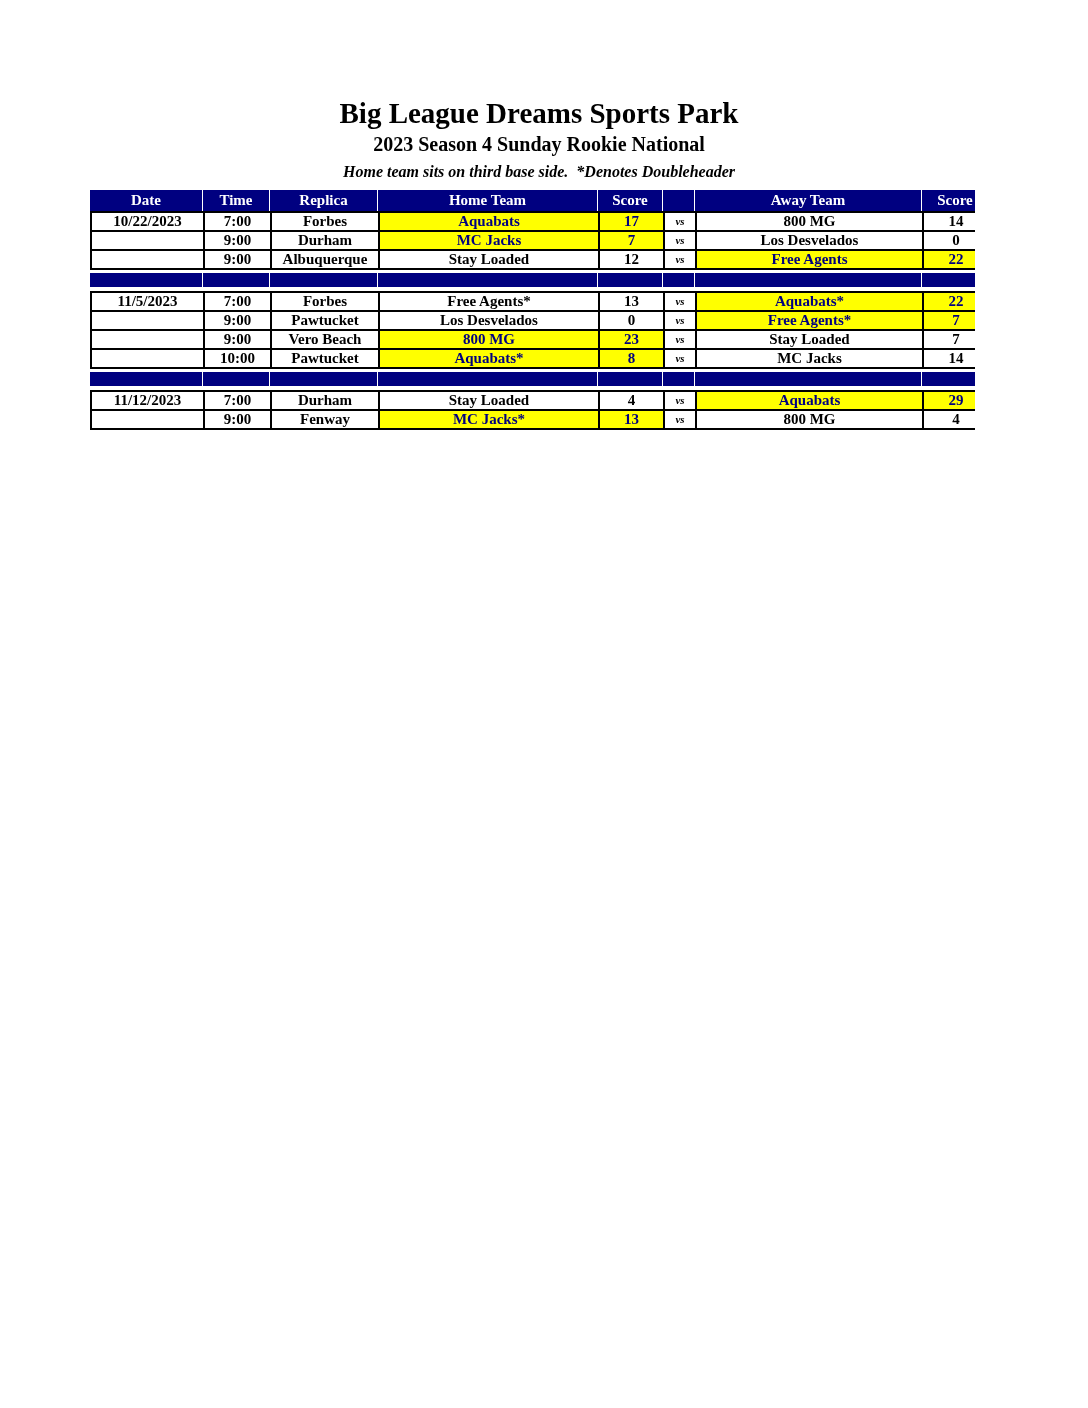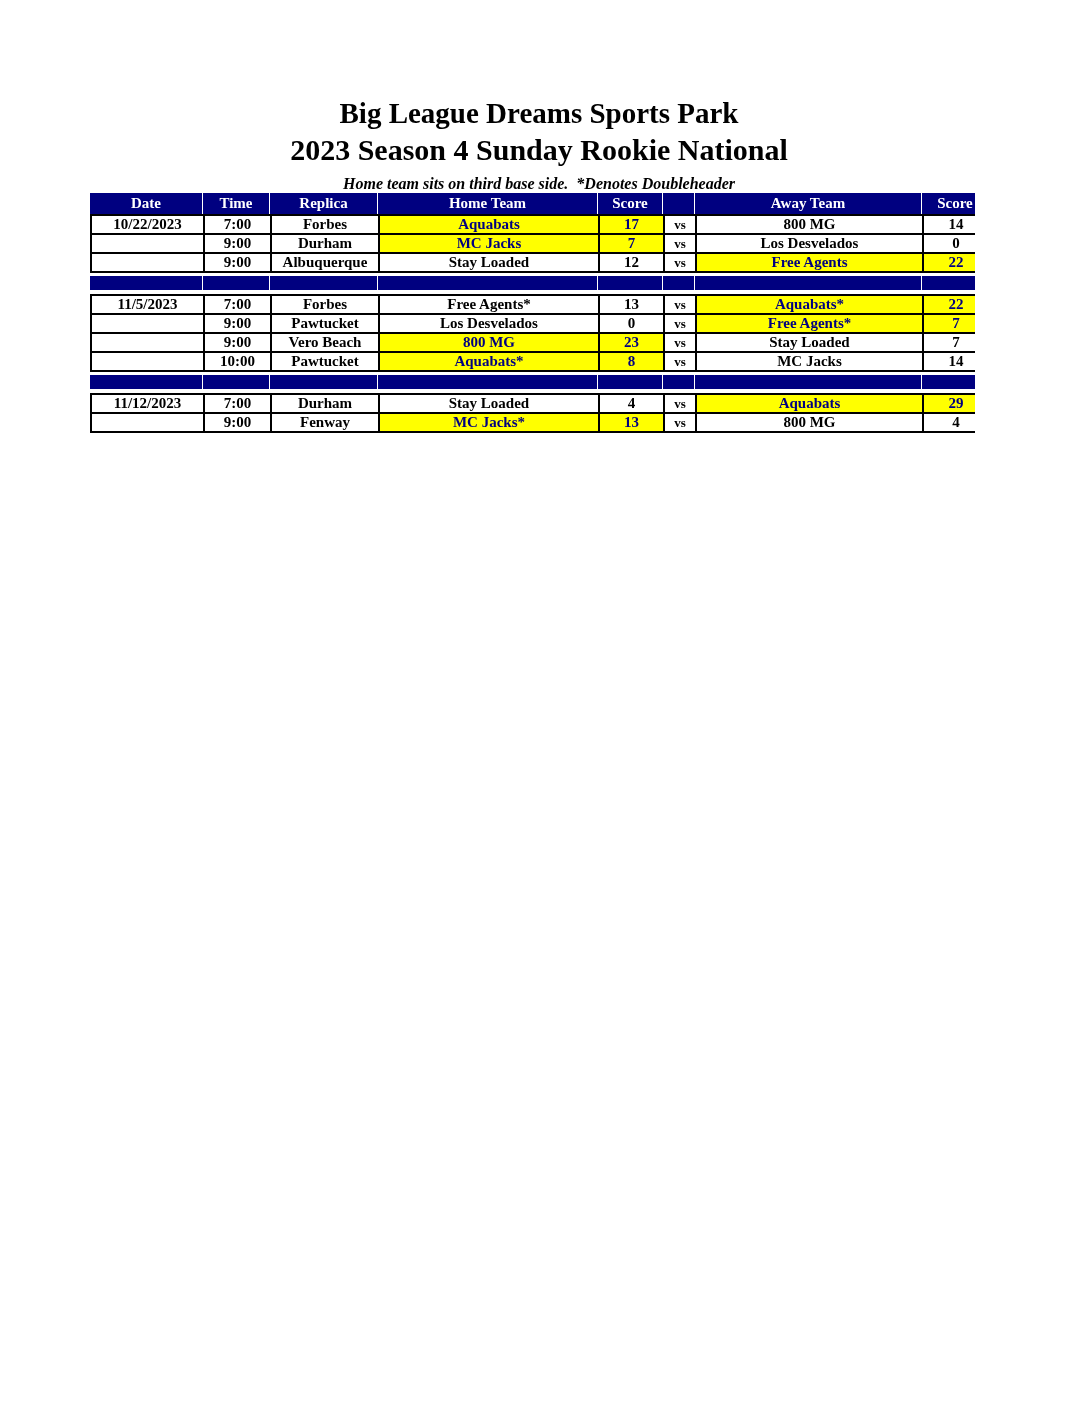--- a/index.html
+++ b/index.html
@@ -12,46 +12,46 @@
     position:relative; width:975px; height:1408px; background:#ffffff;
     font-family:"Liberation Serif","DejaVu Serif",serif; color:#000;
     overflow:hidden;
   }
   .content{position:absolute; left:90px; top:0; width:898px;}
   .title{
     margin-top:97px; text-align:center; font-size:29px; font-weight:bold;
     line-height:1.15; letter-spacing:0px;
   }
   .subtitle{
-    margin-top:3px; text-align:center; font-size:30px; font-weight:bold;
+    margin-top:3px; text-align:center; font-size:20px; font-weight:bold;
     line-height:1.15;
   }
   .note{
     margin-top:7px; text-align:center; font-size:16px; font-weight:bold;
     font-style:italic; line-height:1.15; white-space:pre;
   }
-  .sched{}
+  .sched{margin-top:8px;}
   .cols{display:grid; grid-template-columns:113px 67px 108px 220px 65px 32px 227px 66px;}
   .hdr{background:var(--navy);}
   .hdr .hc{
     box-sizing:border-box; height:21px; line-height:21px;
     border-right:1px solid #ffffff; color:var(--hdr-text);
     font-weight:bold; font-size:15px; text-align:center; overflow:hidden;
   }
   .hdr .hc:last-child{border-right:none;}
   table.group{
     border-collapse:collapse; table-layout:fixed; width:898px;
   }
   table.group td{
     border:2px solid var(--grid); height:17px; line-height:17px;
     padding:0 1px; text-align:center; font-weight:bold; font-size:15px;
     white-space:nowrap; overflow:hidden;
   }
   table.group td.hl{background:var(--yellow); color:var(--hl-text);}
-  table.group td.vs{font-size:13px;}
+  table.group td.vs{font-style:italic; font-size:11px;}
   .sep{height:14px; margin:3px 0 4px 0;}
   .sep i{
     display:block; box-sizing:border-box; height:14px;
     background:var(--navy); border-right:1px solid #ffffff;
   }
   .sep i:last-child{border-right:none;}
 </style>
 </head>
 <body>
 

